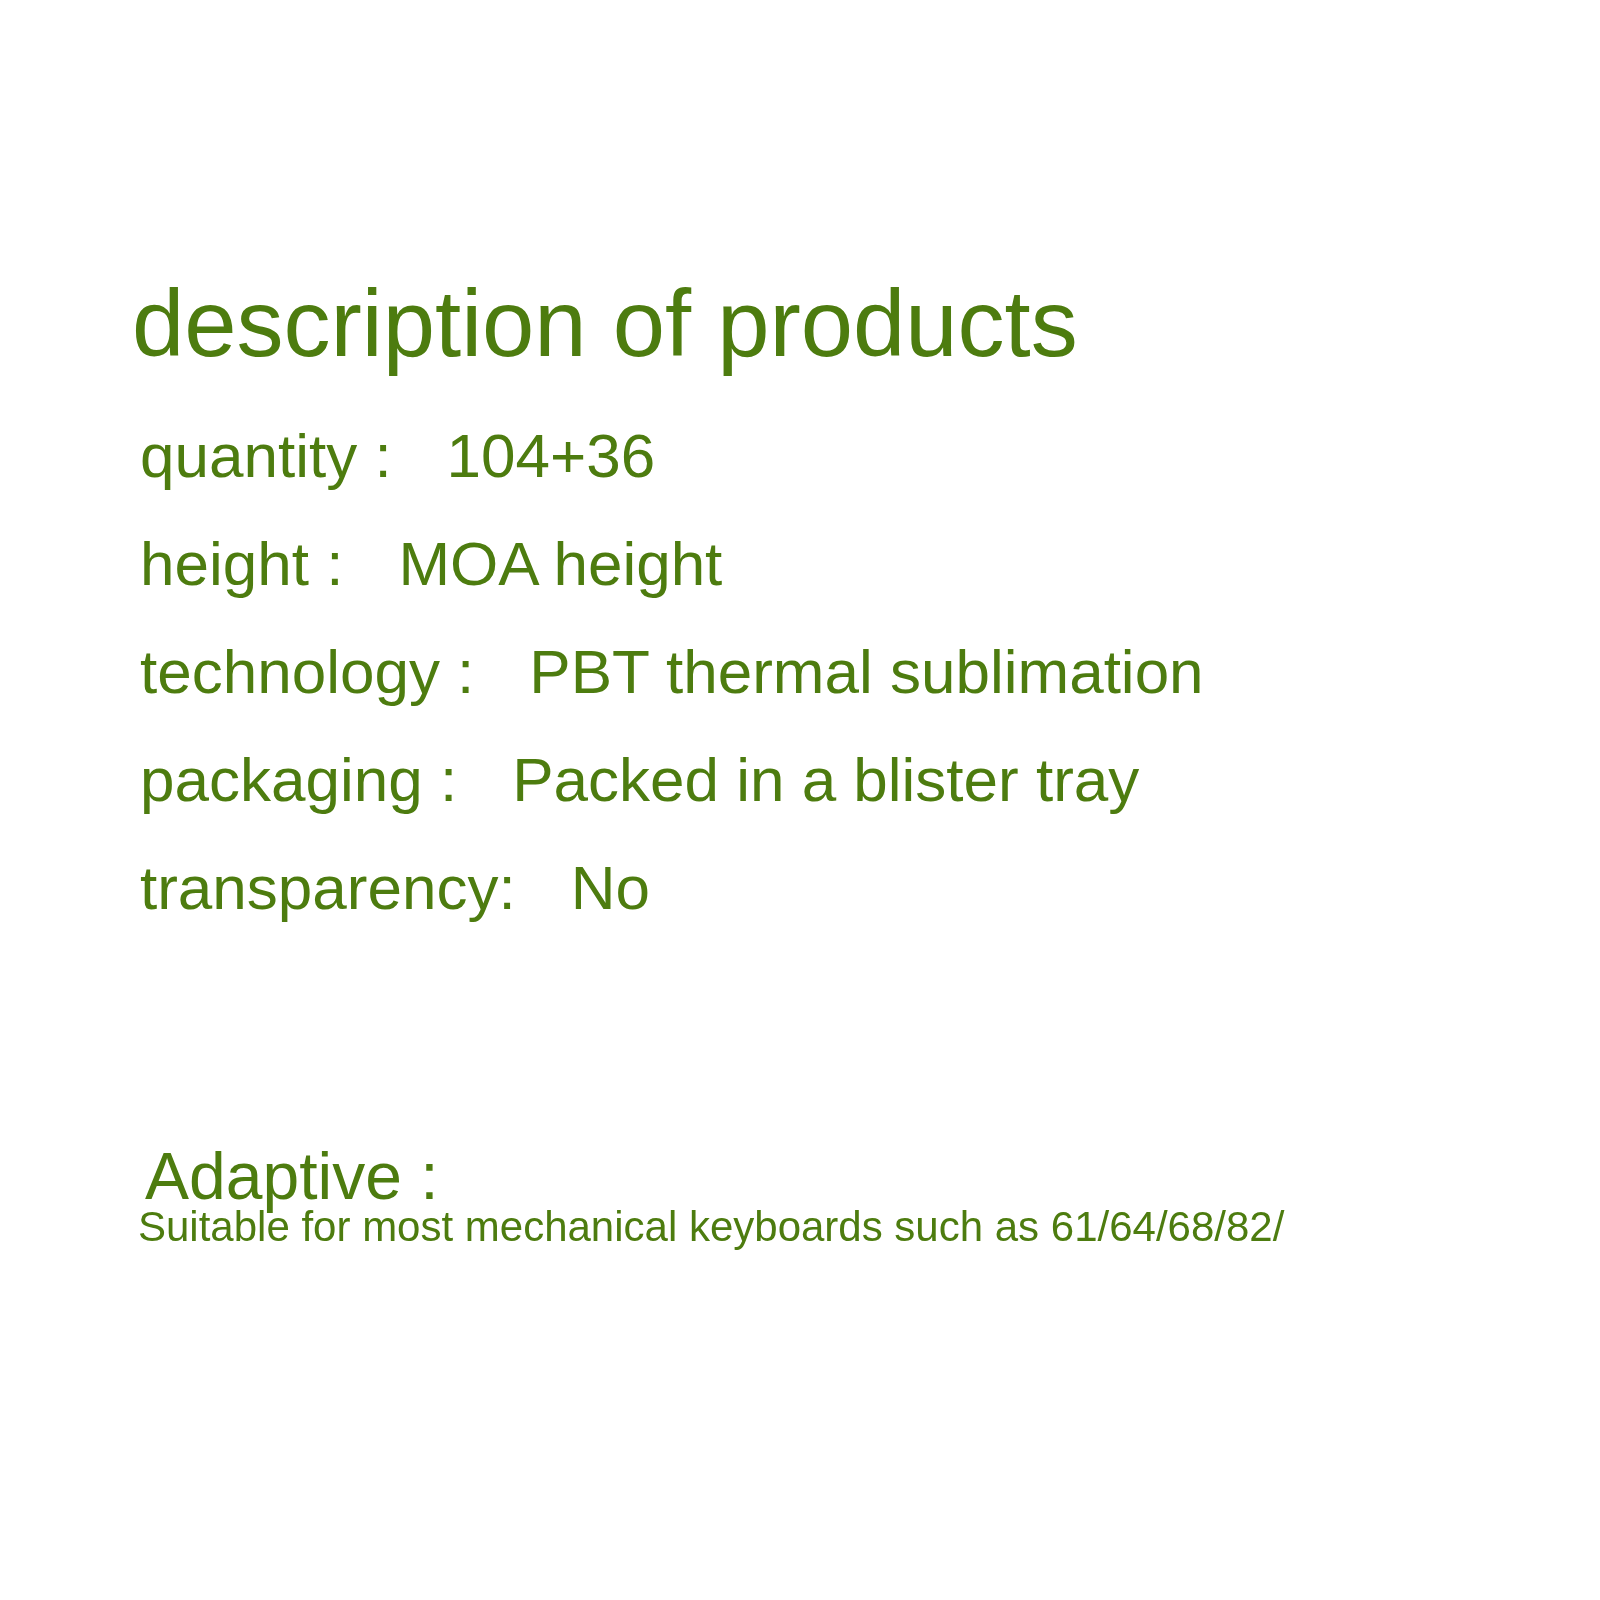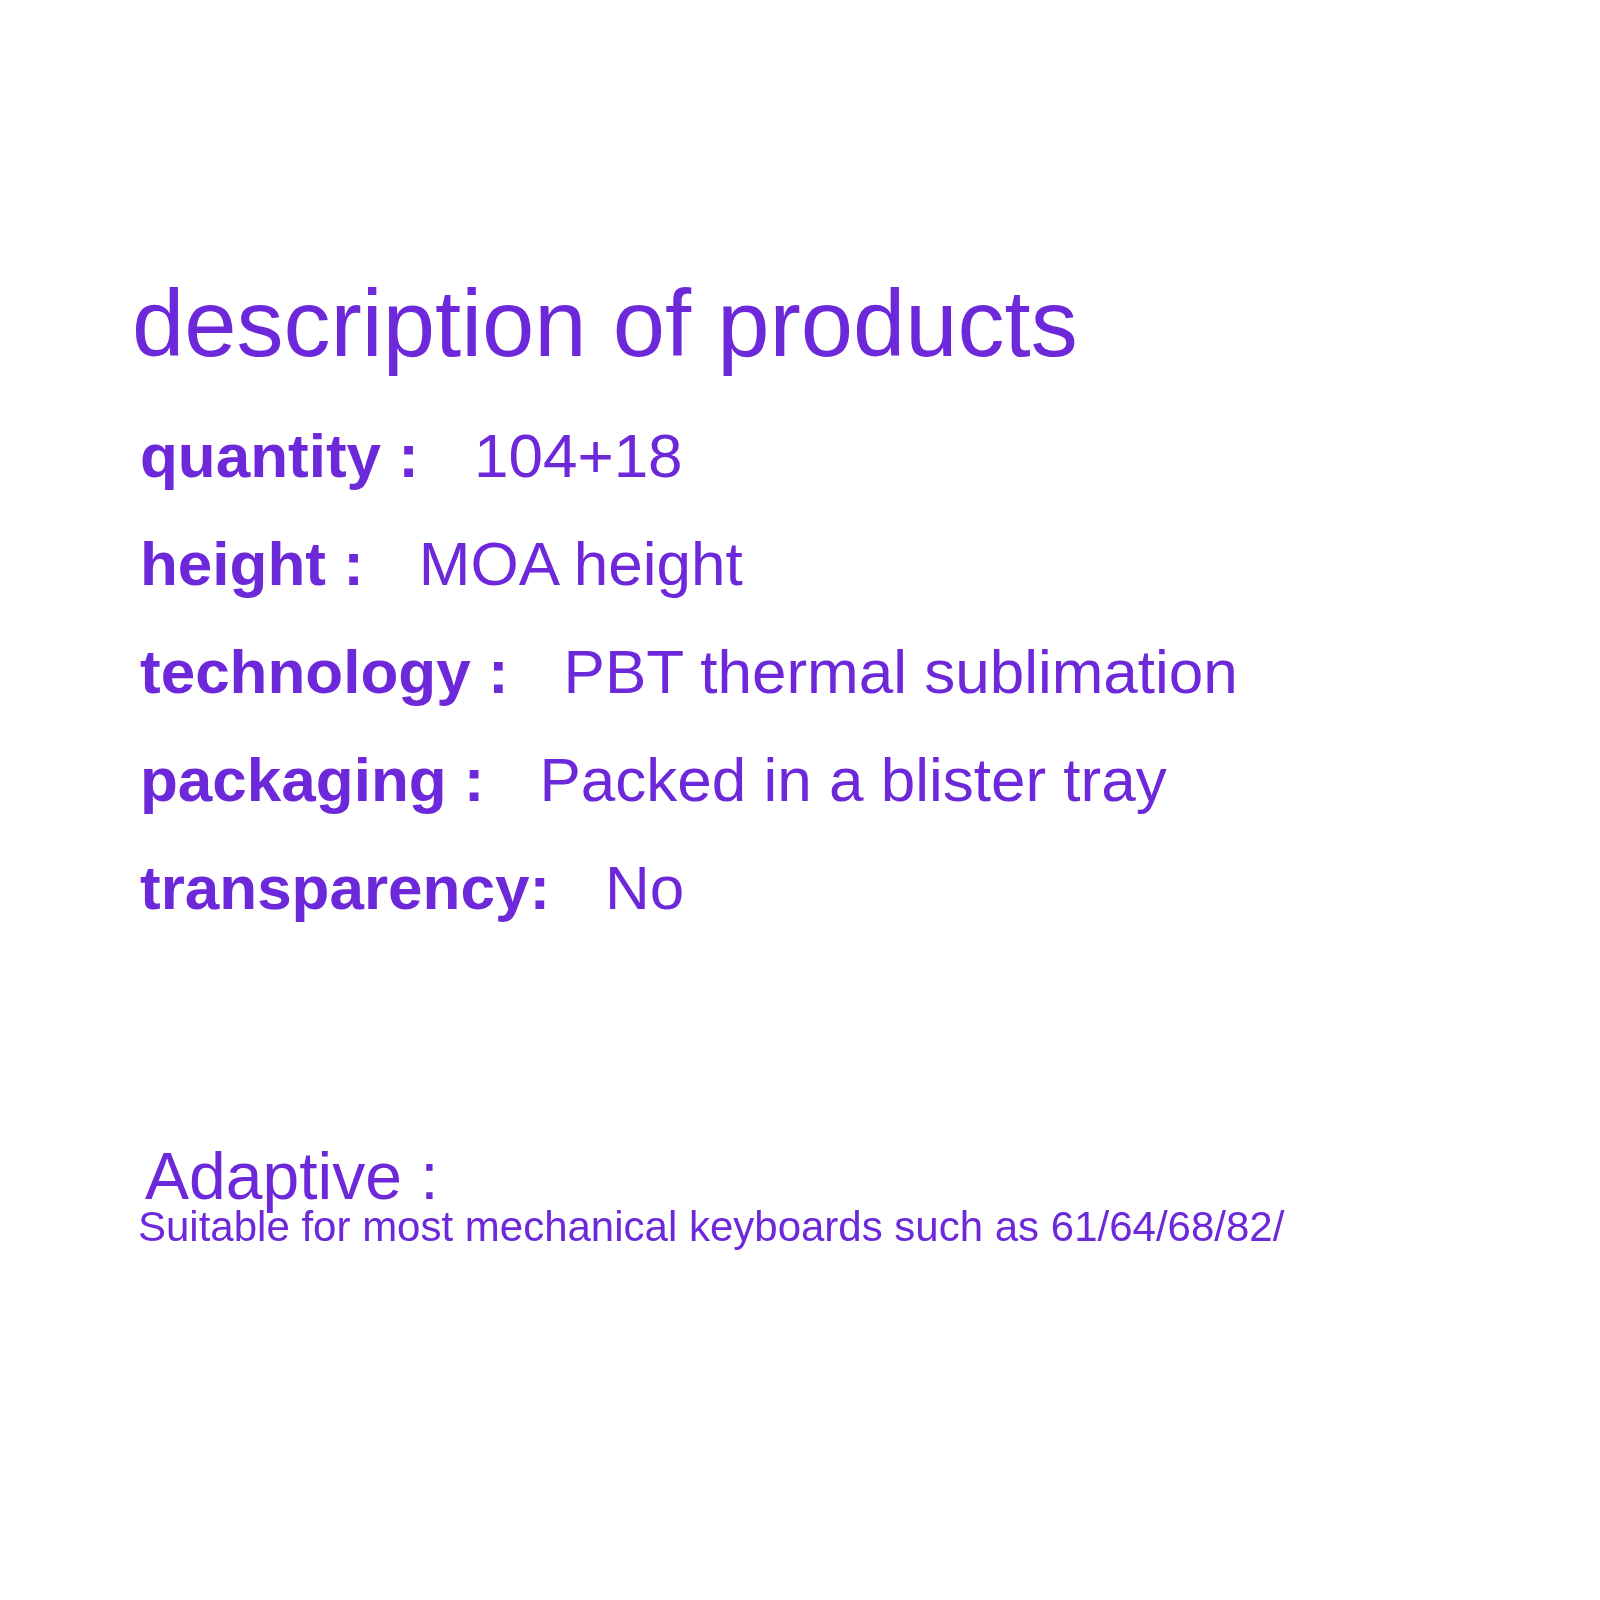--- a/index.html
+++ b/index.html
@@ -7,21 +7,21 @@
     padding: 0;
     background: #ffffff;
   }
   .canvas {
     position: relative;
     width: 1600px;
     height: 1600px;
     background: #ffffff;
     overflow: hidden;
     font-family: "Liberation Sans", sans-serif;
-    color: #6d28d9;
+    color: #4d7c0f;
   }
   .title {
     position: absolute;
     left: 132px;
     top: 212px;
     font-size: 94px;
     line-height: 1.05;
     font-weight: 500;
     letter-spacing: 0px;
     white-space: nowrap;
@@ -33,21 +33,21 @@
   }
   .spec-row {
     display: flex;
     align-items: baseline;
     font-size: 62px;
     line-height: 1;
     margin-bottom: 46px;
     white-space: pre;
   }
   .spec-label {
-    font-weight: 700;
+    font-weight: 400;
   }
   .spec-value {
     margin-left: 55px;
     font-weight: 400;
   }
   .adaptive-heading {
     position: absolute;
     left: 145px;
     top: 1143px;
     font-size: 66px;
@@ -70,21 +70,21 @@
 </head>
 <body>
 
 <div class="canvas">
 
   <h1 class="title">description of products</h1>
 
   <div class="specs">
     <div class="spec-row">
       <span class="spec-label">quantity :</span>
-      <span class="spec-value">104+18</span>
+      <span class="spec-value">104+36</span>
     </div>
     <div class="spec-row">
       <span class="spec-label">height :</span>
       <span class="spec-value">MOA height</span>
     </div>
     <div class="spec-row">
       <span class="spec-label">technology :</span>
       <span class="spec-value">PBT thermal sublimation</span>
     </div>
     <div class="spec-row">

